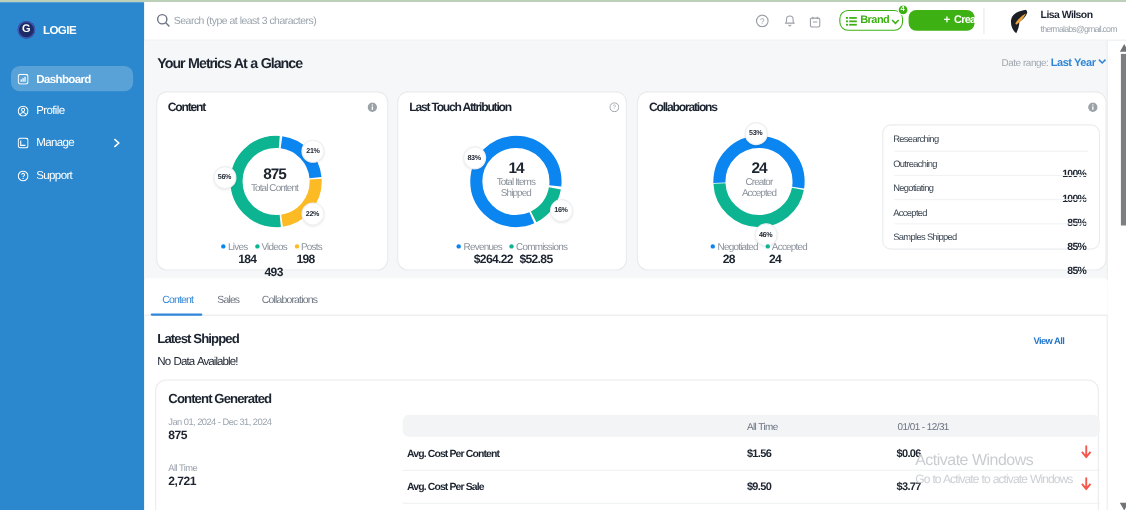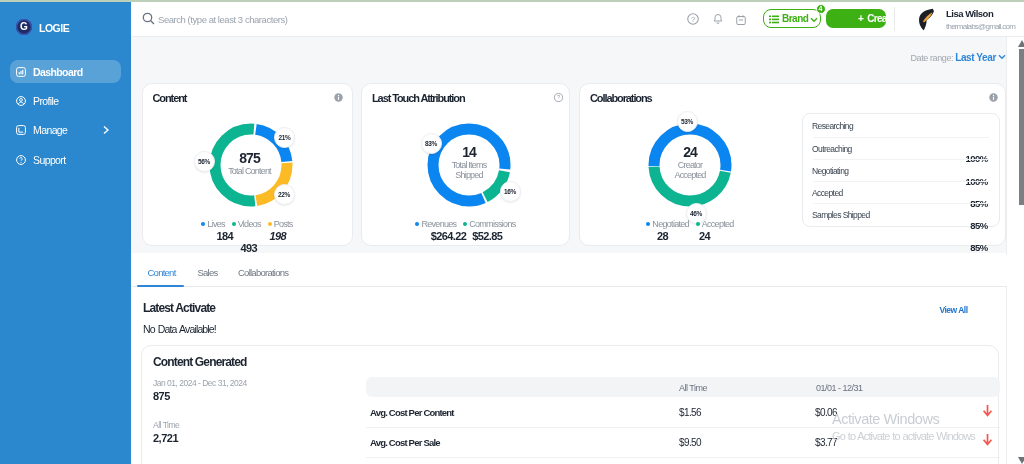--- a/index.html
+++ b/index.html
@@ -53,21 +53,21 @@
 #cgcard{left:141px;top:345px;width:858px;height:130px;background:#fff;border:1px solid #e9ebed;border-radius:10px;}
 #cgtitle{left:11px;top:9px;font-size:12px;font-weight:700;color:#1c2430;letter-spacing:-0.85px;}
 #cgdate{left:11px;top:31.5px;font-size:8.5px;color:#9aa3ad;letter-spacing:-0.5px;}
 #cgnum1{left:11px;top:43.5px;font-size:11px;font-weight:700;color:#1c2430;letter-spacing:-0.5px;}
 #cgalltime{left:11px;top:73.5px;font-size:8.5px;color:#9aa3ad;letter-spacing:-0.5px;}
 #cgnum2{left:11px;top:86px;font-size:11px;font-weight:700;color:#1c2430;letter-spacing:-0.5px;}
 #cgtable{left:224px;top:31px;width:634px;height:98px;}
 #cghead{position:absolute;left:0;top:0;width:634px;height:20px;background:#f2f4f6;border-radius:6px;}
 .cgh{position:absolute;top:6px;font-size:9px;color:#6b7280;letter-spacing:-0.5px;white-space:nowrap;}
 .cgrowlab{position:absolute;left:4px;font-size:9.5px;font-weight:700;color:#1c2430;letter-spacing:-0.8px;white-space:nowrap;}
-.cgval{position:absolute;font-size:10px;font-weight:400;color:#1c2430;letter-spacing:-0.6px;white-space:nowrap;}
+.cgval{position:absolute;font-size:10px;font-weight:700;color:#1c2430;letter-spacing:-0.6px;white-space:nowrap;}
 .cgsep{position:absolute;left:0;width:634px;height:1px;background:#eef0f2;}
 #wm1{left:832px;top:411px;font-size:14.5px;color:#c9cdd1;letter-spacing:-0.45px;}
 #wm2{left:832px;top:429.5px;font-size:11px;color:#ccd0d4;letter-spacing:-0.85px;word-spacing:0.5px;}
 #sbthumb{left:1019px;top:49px;width:5px;height:156px;background:#7b7f83;}
 #sbup{left:1018px;top:40px;width:0;height:0;border-left:4px solid transparent;border-right:4px solid transparent;border-bottom:7px solid #6f7377;}
 #sbdown{left:1018px;top:457px;width:0;height:0;border-left:4px solid transparent;border-right:4px solid transparent;border-top:7px solid #6f7377;}
 </style></head>
 <body>
 <div id="stage">
   <div class="abs" id="greenstrip"></div>
@@ -152,20 +152,21 @@
           <circle cx="6" cy="6" r="5.3" fill="none" stroke="#fff" stroke-width="1.2"></circle>
           <path d="M4.5 4.6a1.5 1.5 0 1 1 2.3 1.3c-.5.3-.8.6-.8 1.1" fill="none" stroke="#fff" stroke-width="1.1"></path>
           <circle cx="6" cy="8.7" r=".7" fill="#fff"></circle>
         </svg>
       <span class="navtext">Support</span>
     </div>
   </div>
 
   <div class="abs" id="graybg"></div>
   <div class="abs" id="sectline"></div>
+  <div class="abs" id="metricshead">Your Metrics At a Glance</div>
   <div class="abs" id="daterange">Date range: <span style="color:#2f86d8;font-weight:700;font-size:10px;">Last Year</span> <svg width="8" height="6" viewBox="0 0 8 6" style="vertical-align:1px">
         <path d="M1 1.2l3 3 3-3" fill="none" stroke="#2f86d8" stroke-width="1.4"></path>
       </svg></div>
 
   <div class="abs card" id="card1">
     <div class="cardtitle">Content</div>
     <svg class="info" style="left:191px;" viewBox="0 0 10 10">
         <circle cx="5" cy="5" r="4.7" fill="#9aa1a8"></circle>
         <rect x="4.35" y="4.2" width="1.3" height="3.4" fill="#fff"></rect>
         <circle cx="5" cy="2.8" r=".75" fill="#fff"></circle>
@@ -180,21 +181,21 @@
     <div class="abs dcenter" style="left:54px;top:66.5px;width:106px;">
       <div class="dnum">875</div>
       <div class="dlab">Total Content</div>
     </div>
     <div class="abs bubble" style="left:131.5px;top:42.7px;">21%</div>
     <div class="abs bubble" style="left:51px;top:67.3px;">56%</div>
     <div class="abs bubble" style="left:131px;top:99.6px;">22%</div>
     <div class="legend" style="top:135px;"><span class="dot" style="background:#0b85f0"></span>Lives <span class="dot" style="background:#0cb491;margin-left:5px;"></span>Videos <span class="dot" style="background:#fcba25;margin-left:5px;"></span>Posts</div>
     <div class="vals" style="left:74px;top:146px;">184</div>
     <div class="vals" style="left:98px;top:146px;margin-top:12px;">493</div>
-    <div class="vals" style="left:127px;top:146px;font-style:italic;">198</div>
+    <div class="vals" style="left:127px;top:146px;">198</div>
   </div>
 
   <div class="abs card" id="card2">
     <div class="cardtitle">Last Touch Attribution</div>
     <svg class="info" style="left:191.5px;" viewBox="0 0 10 10">
         <circle cx="5" cy="5" r="4.5" fill="none" stroke="#9aa1a8" stroke-width="1"></circle>
         <text x="5" y="7.2" font-size="6.4" fill="#9aa1a8" text-anchor="middle" font-family="Liberation Sans">?</text>
       </svg>
     <svg class="abs" style="left:65px;top:38.5px" width="84" height="84" viewBox="0 0 84 84">
       <g transform="rotate(-90 42 42)">
@@ -262,21 +263,21 @@
         </div>
     </div>
   </div>
 
   <div class="abs" id="tabs">
     <span class="tab" style="left:16.5px;color:#2f86d8;">Content</span>
     <span class="tab" style="left:66.5px;">Sales</span>
     <span class="tab" style="left:107px;">Collaborations</span>
     <div class="abs" id="tabunderline"></div>
   </div>
-  <div class="abs" id="latesthead">Latest Activate</div>
+  <div class="abs" id="latesthead">Latest Shipped</div>
   <div class="abs" id="viewall">View All</div>
   <div class="abs" id="nodata">No Data Available!</div>
 
   <div class="abs card" id="cgcard">
     <div class="abs" id="cgtitle">Content Generated</div>
     <div class="abs" id="cgdate">Jan 01, 2024 - Dec 31, 2024</div>
     <div class="abs" id="cgnum1">875</div>
     <div class="abs" id="cgalltime">All Time</div>
     <div class="abs" id="cgnum2">2,721</div>
     <div class="abs" id="cgtable">

